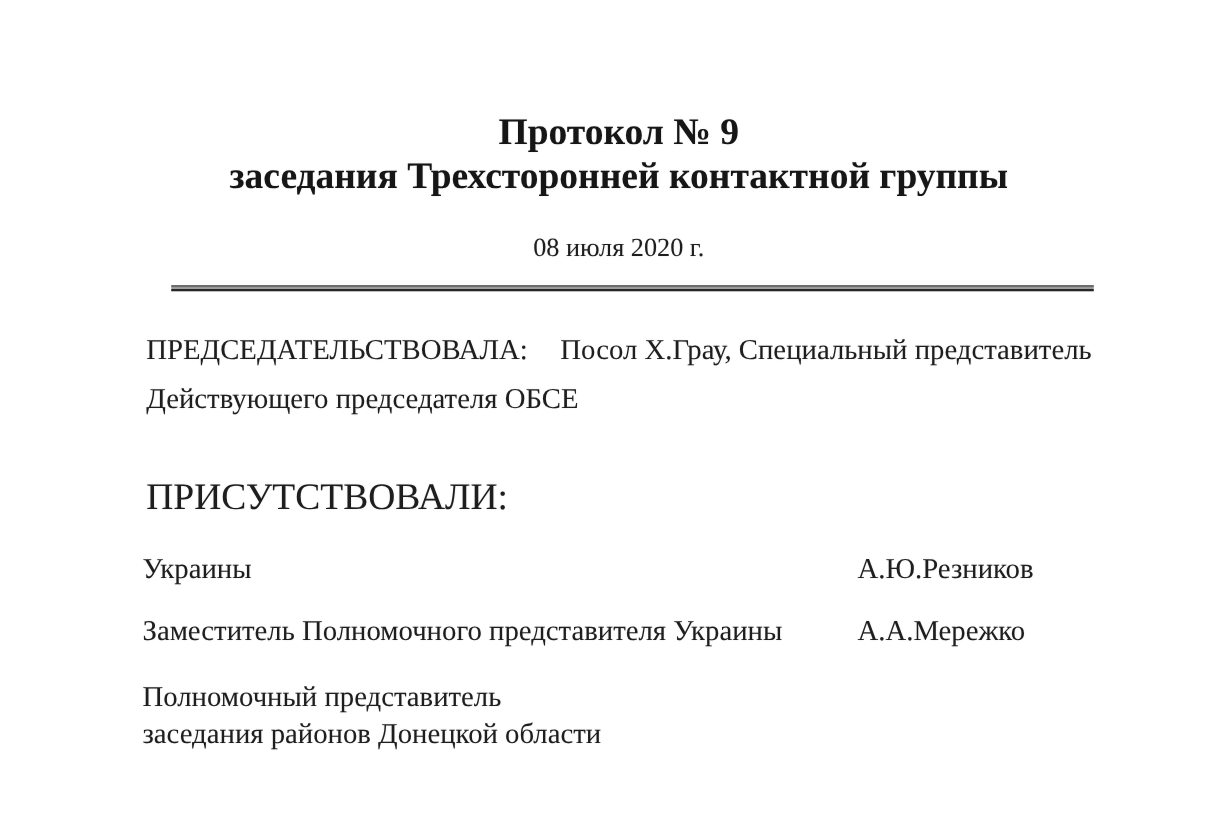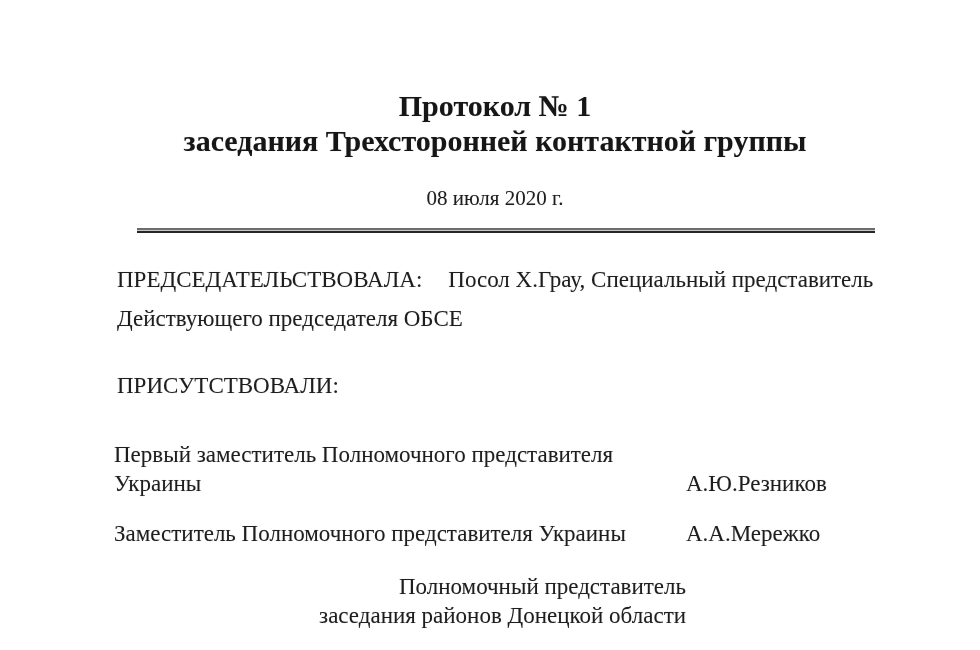--- a/index.html
+++ b/index.html
@@ -56,23 +56,23 @@
     width: 760px;
     font-size: 23px;
     line-height: 39px;
     white-space: nowrap;
   }
   .chair-rest {
     margin-left: 26px;
   }
   .present-label {
     position: absolute;
-    top: 372px;
+    top: 384px;
     left: 117px;
-    font-size: 23px;
+    font-size: 30px;
     line-height: 27px;
     white-space: nowrap;
   }
   .attendees {
     position: absolute;
     top: 440px;
     left: 114px;
     width: 761px;
     font-size: 23px;
     line-height: 29px;
@@ -80,54 +80,52 @@
   .attendee-row {
     display: grid;
     grid-template-columns: 572px 1fr;
     align-items: end;
   }
   .attendee-row + .attendee-row {
     margin-top: 21px;
   }
   .attendee-row:nth-child(3) {
     margin-top: 24px;
-    text-align: right;
   }
   .attendee-role div, .attendee-name {
     white-space: nowrap;
   }
 </style>
 </head>
 <body>
 
 <div class="page">
 
   <div class="title-block">
-    <div>Протокол № 1</div>
+    <div>Протокол № 9</div>
     <div>заседания Трехсторонней контактной группы</div>
   </div>
 
   <div class="date-line">08 июля 2020 г.</div>
 
   <div class="divider"></div>
 
   <div class="chair-block">
     <div>
       <span>ПРЕДСЕДАТЕЛЬСТВОВАЛА:</span><span class="chair-rest">Посол Х.Грау, Специальный представитель</span>
     </div>
     <div>Действующего председателя ОБСЕ</div>
   </div>
 
   <div class="present-label">ПРИСУТСТВОВАЛИ:</div>
 
   <div class="attendees">
 
     <div class="attendee-row">
       <div class="attendee-role">
-        <div>Первый заместитель Полномочного представителя</div>
         <div>Украины</div>
       </div>
       <div class="attendee-name">А.Ю.Резников</div>
     </div>
 
     <div class="attendee-row">
       <div class="attendee-role">
         <div>Заместитель Полномочного представителя Украины</div>
       </div>
       <div class="attendee-name">А.А.Мережко</div>

